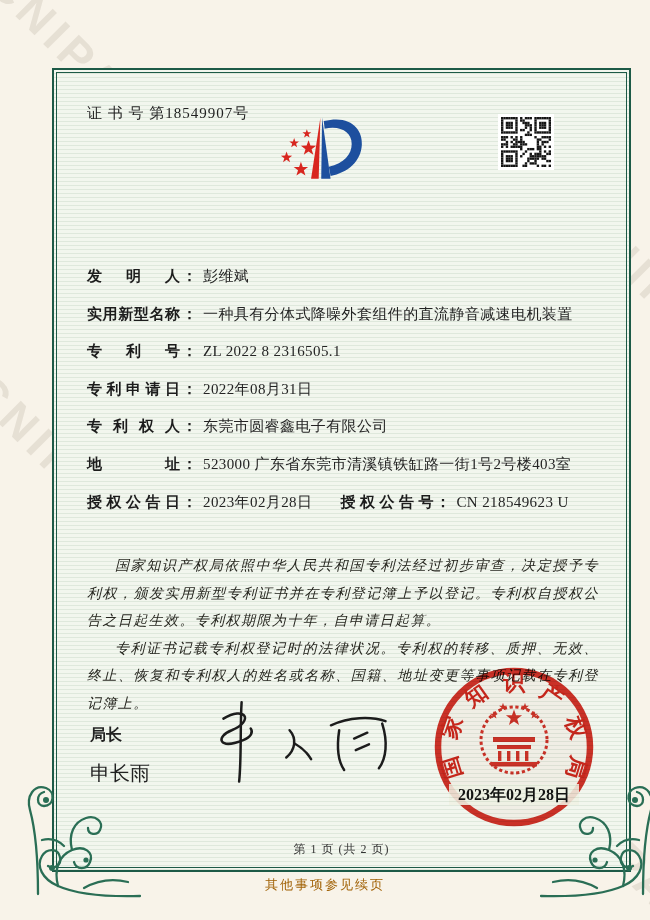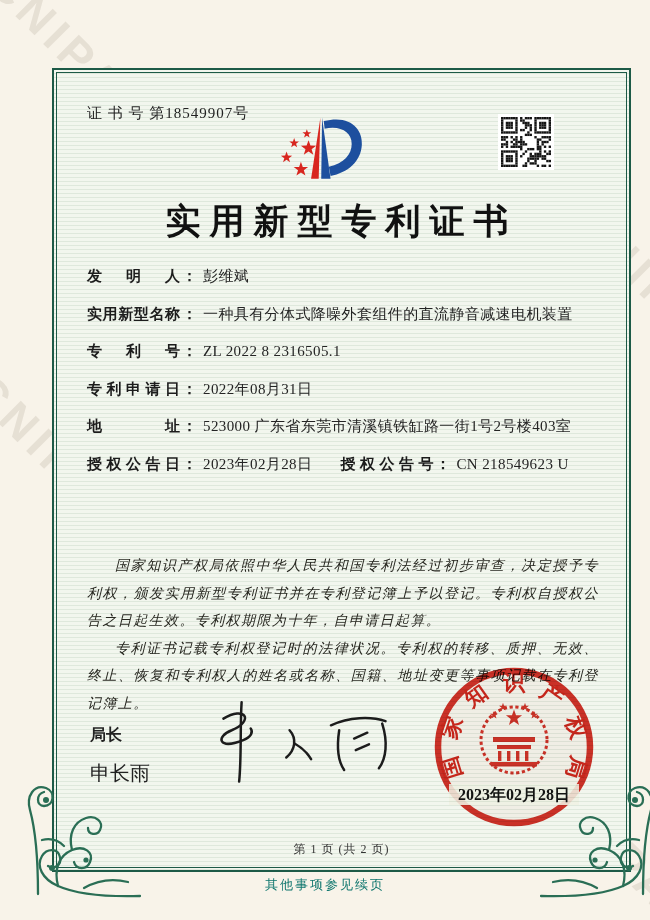--- a/index.html
+++ b/index.html
@@ -61,21 +61,21 @@
   
   .seal{position:absolute;left:375px;top:592px;mix-blend-mode:multiply;}
   
   .fl{position:absolute;pointer-events:none;}
   .fl-left{left:-30px;top:710px;}
   .fl-right{right:-28px;top:710px;transform:scaleX(-1);}
   
   .page-num{position:absolute;left:0;bottom:12px;width:100%;text-align:center;font-size:12px;color:#333;letter-spacing:1px;}
   .footer-note{
     position:absolute;left:0;top:876px;width:100%;text-align:center;
-    font-size:13px;color:#0f766e;letter-spacing:2px;z-index:2;font-family:Liberation Serif, serif;
+    font-size:13px;color:#a16207;letter-spacing:2px;z-index:2;font-family:Liberation Serif, serif;
   }
 </style>
 </head>
 <body>
 
 <span class="wm" style="left:-28px;top:8px">CNIPA</span>
 <span class="wm" style="left:250px;top:120px;font-size:40px">CNIPA</span>
 <span class="wm" style="left:555px;top:245px">CNIPA</span>
 <span class="wm" style="left:-45px;top:415px">CNIPA</span>
 <span class="wm" style="left:235px;top:525px;font-size:42px">CNIPA</span>
@@ -315,34 +315,36 @@
       <rect x="13" y="19" width="1" height="1" fill="#141414"></rect>
       <rect x="14" y="19" width="1" height="1" fill="#141414"></rect>
       <rect x="9" y="20" width="1" height="1" fill="#141414"></rect>
       <rect x="10" y="20" width="1" height="1" fill="#141414"></rect>
       <rect x="15" y="20" width="1" height="1" fill="#141414"></rect>
       <rect x="17" y="20" width="1" height="1" fill="#141414"></rect>
       <rect x="18" y="20" width="1" height="1" fill="#141414"></rect>
       <rect x="20" y="20" width="1" height="1" fill="#141414"></rect>
     </svg>
 
-  <div class="title">实用新型专利证书</div>
 
   <div class="fields">
     <div class="frow">
       <span class="flabel">发明人</span><span class="colon">：</span><span class="fvalue">彭维斌</span>
     </div>
     <div class="frow">
       <span class="flabel">实用新型名称</span><span class="colon">：</span><span class="fvalue">一种具有分体式降噪外套组件的直流静音减速电机装置</span>
     </div>
     <div class="frow">
       <span class="flabel">专利号</span><span class="colon">：</span><span class="fvalue">ZL 2022 8 2316505.1</span>
     </div>
     <div class="frow">
       <span class="flabel">专利申请日</span><span class="colon">：</span><span class="fvalue">2022年08月31日</span>
+    </div>
+    <div class="frow">
+      <span class="flabel">专利权人</span><span class="colon">：</span><span class="fvalue">东莞市圆睿鑫电子有限公司</span>
     </div>
     <div class="frow">
       <span class="flabel">地址</span><span class="colon">：</span><span class="fvalue">523000 广东省东莞市清溪镇铁缸路一街1号2号楼403室</span>
     </div>
     <div class="frow">
       <span class="flabel">授权公告日</span><span class="colon">：</span><span class="fvalue">2023年02月28日</span><span class="fgroup2"><span class="flabel">授权公告号</span><span class="colon">：</span><span class="fvalue">CN 218549623 U</span></span>
     </div>
   </div>
 
   <div class="bodytext">

